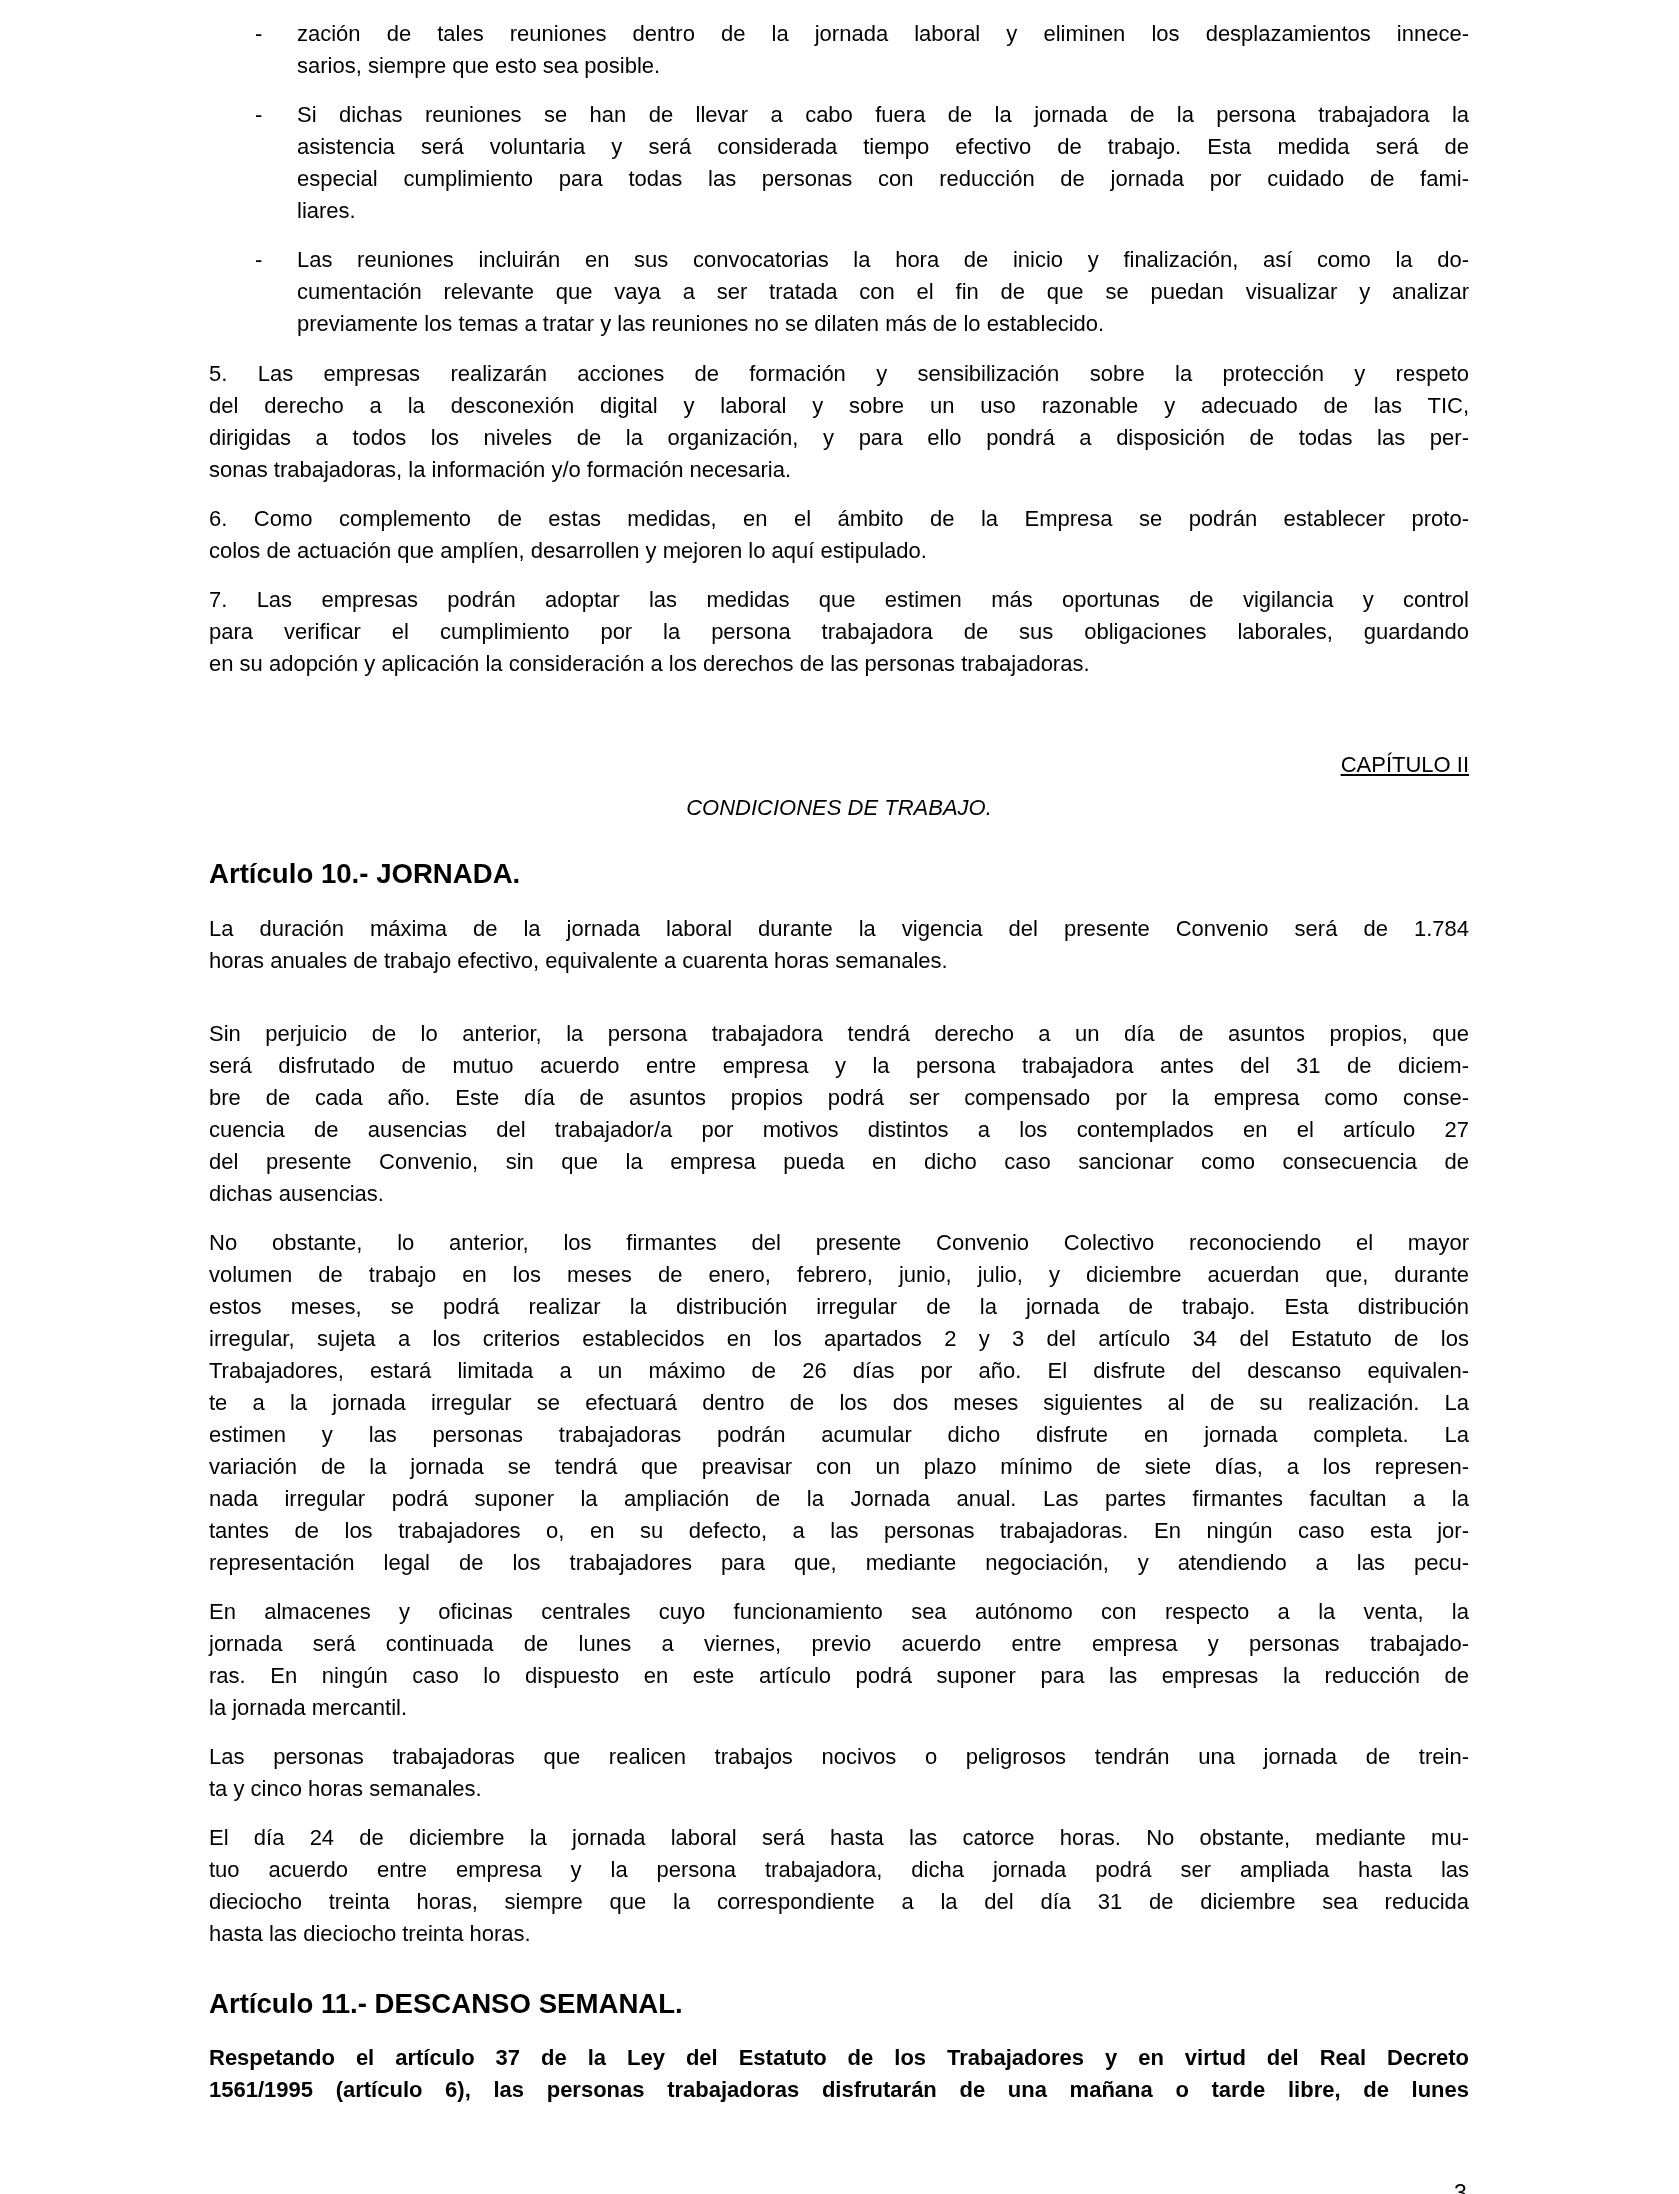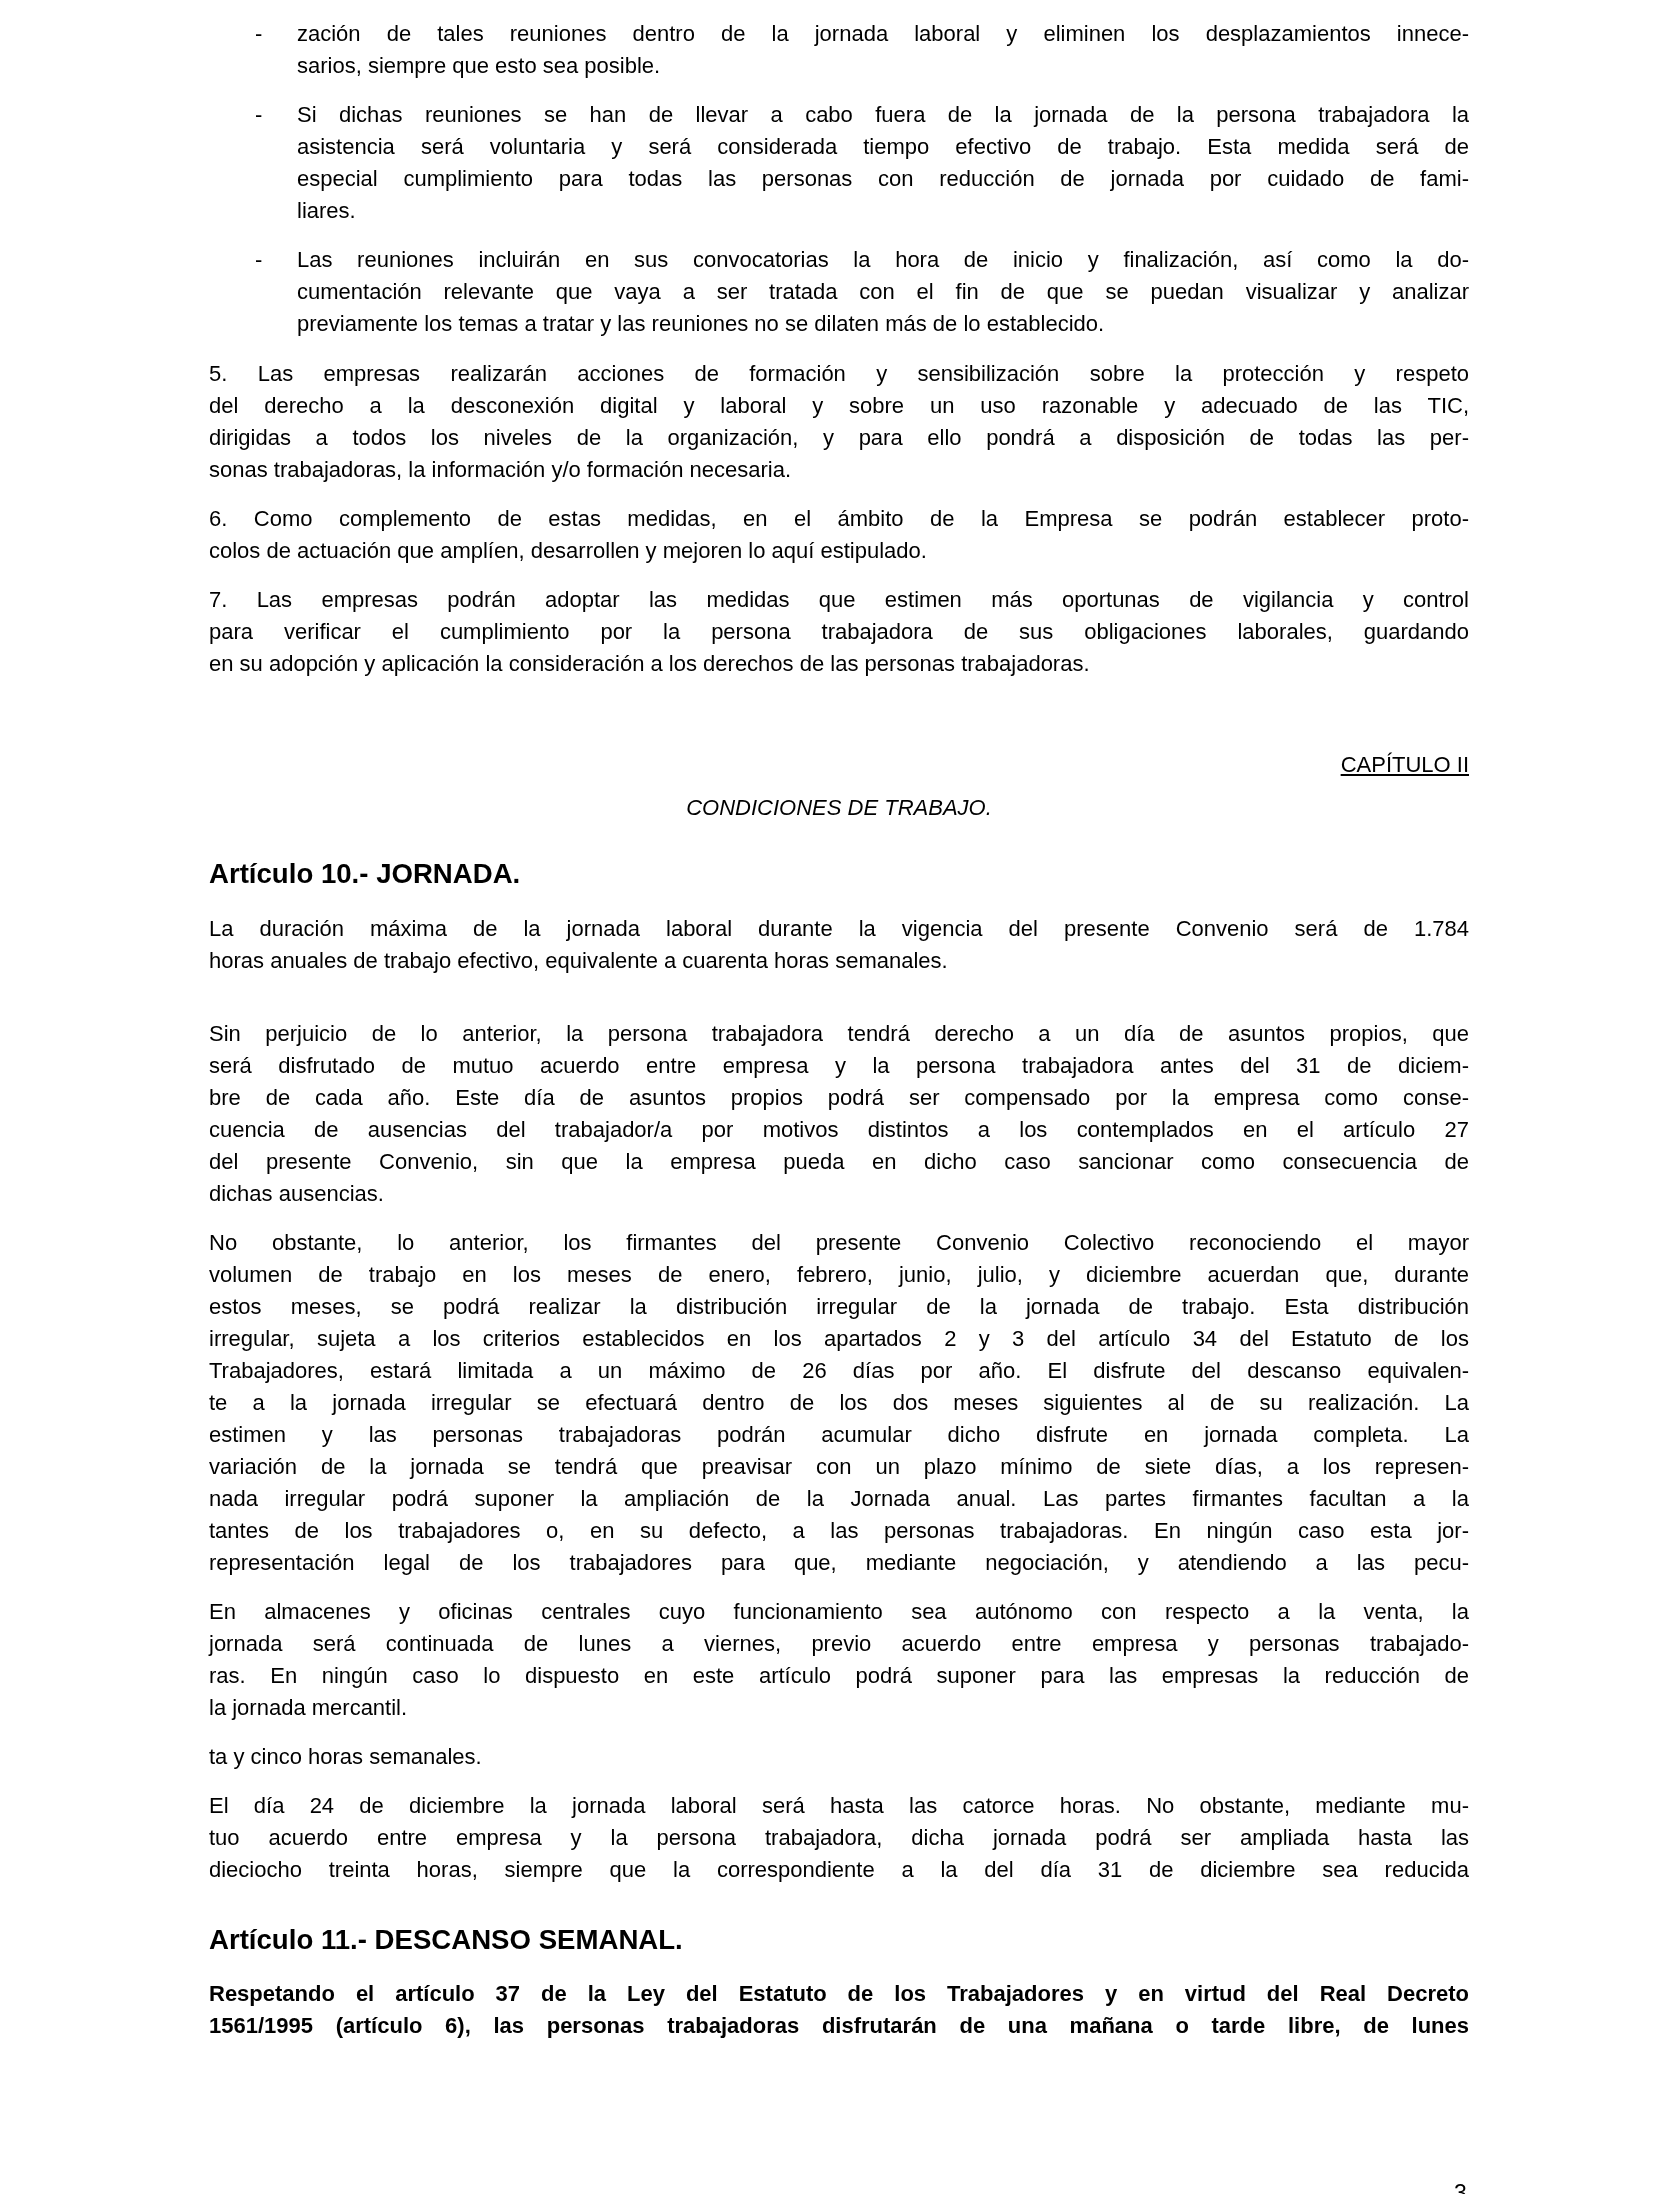--- a/index.html
+++ b/index.html
@@ -157,26 +157,28 @@
           <div class="ln j">tantes de los trabajadores o, en su defecto, a las personas trabajadoras. En ningún caso esta jor-</div>
           <div class="ln j">representación legal de los trabajadores para que, mediante negociación, y atendiendo a las pecu-</div>
         </div>
         <div class="blk para">
           <div class="ln j">En almacenes y oficinas centrales cuyo funcionamiento sea autónomo con respecto a la venta, la</div>
           <div class="ln j">jornada será continuada de lunes a viernes, previo acuerdo entre empresa y personas trabajado-</div>
           <div class="ln j">ras. En ningún caso lo dispuesto en este artículo podrá suponer para las empresas la reducción de</div>
           <div class="ln">la jornada mercantil.</div>
         </div>
         <div class="blk para">
+          <div class="ln j">Las personas trabajadoras que realicen trabajos nocivos o peligrosos tendrán una jornada de trein-</div>
           <div class="ln">ta y cinco horas semanales.</div>
         </div>
         <div class="blk para">
           <div class="ln j">El día 24 de diciembre la jornada laboral será hasta las catorce horas. No obstante, mediante mu-</div>
           <div class="ln j">tuo acuerdo entre empresa y la persona trabajadora, dicha jornada podrá ser ampliada hasta las</div>
           <div class="ln j">dieciocho treinta horas, siempre que la correspondiente a la del día 31 de diciembre sea reducida</div>
+          <div class="ln">hasta las dieciocho treinta horas.</div>
         </div>
         <div class="blk heading">
           <div class="ln">Artículo 11.- DESCANSO SEMANAL.</div>
         </div>
         <div class="blk para">
           <div class="ln j">Respetando el artículo 37 de la Ley del Estatuto de los Trabajadores y en virtud del Real Decreto</div>
           <div class="ln j">1561/1995 (artículo 6), las personas trabajadoras disfrutarán de una mañana o tarde libre, de lunes</div>
         </div>
       </div>
   </div>

